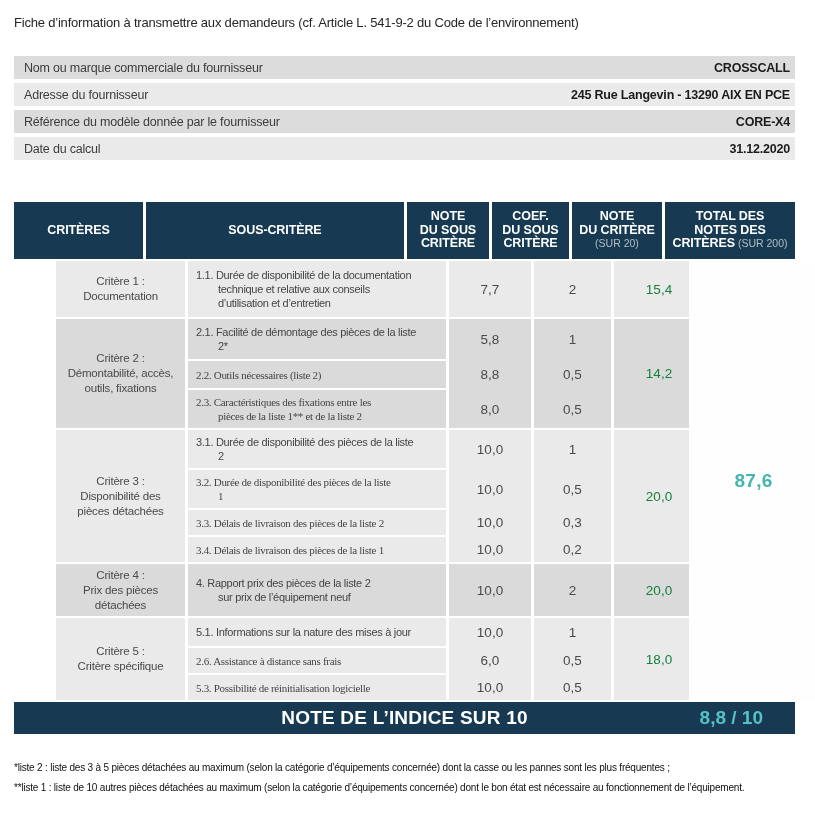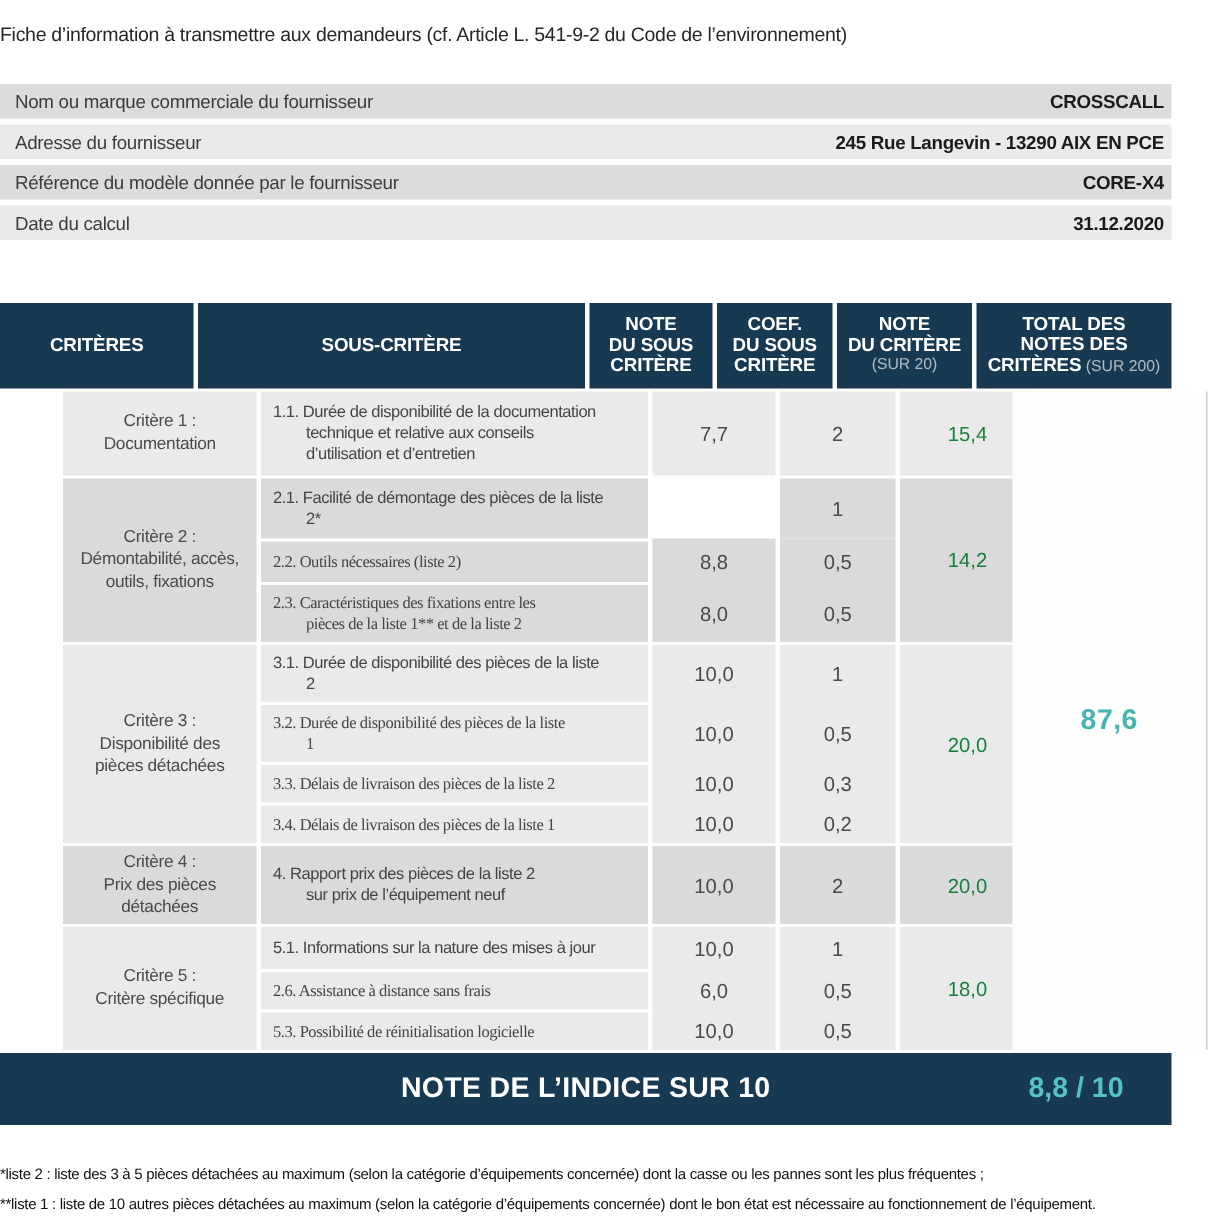--- a/index.html
+++ b/index.html
@@ -1,18 +1,18 @@
 <!DOCTYPE html>
 <html><head>
 <meta charset="utf-8">
 <style>
   * { margin:0; padding:0; box-sizing:border-box; }
   html,body { width:815px; height:815px; background:#ffffff; overflow:hidden;
     font-family:"Liberation Sans","DejaVu Sans",sans-serif; }
-  .doc { width:781px; padding-top:15px; }
+  .doc { width:781px; margin-left:14px; padding-top:15px; }
 
   .title { font-size:13px; color:#262626; letter-spacing:-0.2px; margin-bottom:26px; }
 
   
   .info-table { margin-bottom:42px;border-radius:15px; }
   .info-row { height:23px; margin-bottom:4px; display:flex; align-items:center;
     justify-content:space-between; padding:0 5px 0 10px; }
   .info-row.dark { background:#dcdcdc; }
   .info-row.light { background:#eaeaea; }
   .info-label { font-size:12.5px; color:#3c3c3c; letter-spacing:-0.2px; }
@@ -46,21 +46,21 @@
     font-size:13.5px; color:#15803d; }
   .c-total-sp { grid-column:6; }
   .sep { border-top:2px solid transparent; }
   .c-label.sep { border-top-color:#ffffff;font-family:Liberation Serif, serif; }
 
   .total-overlay { position:absolute; top:0; bottom:0; left:675px; width:130px;
     background:#fffefe; border-right:1px solid #cbcbcb;
     display:flex; align-items:center; justify-content:center; }
   .total-value { font-size:19px; font-weight:700; color:#45b5af; letter-spacing:0.3px; }
 
-  .tfoot { margin-top:2px; height:48px; background:#173951; position:relative;
+  .tfoot { margin-top:2px; height:32px; background:#173951; position:relative;
     display:flex; align-items:center; justify-content:center; }
   .tfoot-label { color:#ffffff; font-size:19px; font-weight:700; letter-spacing:0.2px; }
   .tfoot-value { position:absolute; right:32px; top:0; bottom:0; display:flex; align-items:center;
     color:#54c2c4; font-size:19px; font-weight:700; }
 
   .footnotes { margin-top:24px; }
   .footnote { font-size:10px; line-height:20px; color:#101010; letter-spacing:-0.2px; }
 </style>
 </head>
 <body>
@@ -131,20 +131,21 @@
       </div>
 
       <div class="grid6 block shade-dark">
         <div class="c-crit" style="grid-row:1/span 3">Critère 2 :
 Démontabilité, accès,
 outils, fixations</div>
         <div class="c-label" style="grid-row:1;min-height:40px">
             <span class="hang">2.1. Facilité de démontage des pièces de la liste
 2*</span>
           </div>
+        <div class="c-num" style="grid-row:1">5,8</div>
         <div class="c-num c-coef" style="grid-row:1">1</div>
         <div class="c-label sep" style="grid-row:2;min-height:29px">
             <span class="hang">2.2. Outils nécessaires (liste 2)</span>
           </div>
         <div class="c-num sep" style="grid-row:2">8,8</div>
         <div class="c-num c-coef sep" style="grid-row:2">0,5</div>
         <div class="c-label sep" style="grid-row:3;min-height:34px">
             <span class="hang">2.3. Caractéristiques des fixations entre les
 pièces de la liste 1** et de la liste 2</span>
           </div>

